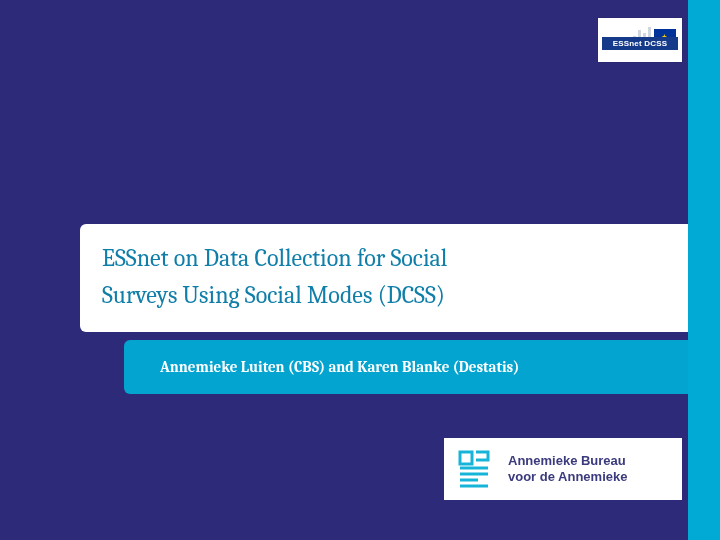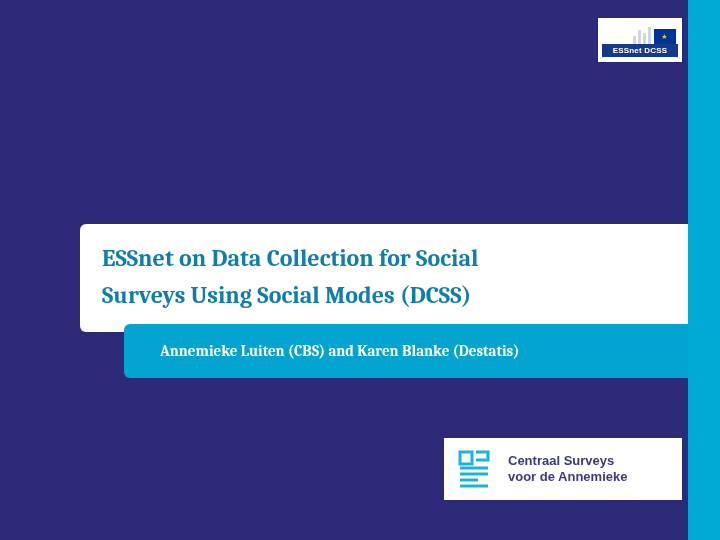--- a/index.html
+++ b/index.html
@@ -52,48 +52,48 @@
   }
   .essnet-badge .eu-flag::after{
     content:""; position:absolute; inset:2px;
     background: radial-gradient(circle at 50% 50%, transparent 4px, transparent 4px);
   }
   .essnet-badge .eu-flag .ring{
     position:absolute; inset:0; display:flex; align-items:center; justify-content:center;
     color:#ffcc00; font-size:7px; letter-spacing:1px;
   }
   .essnet-badge .label-strip{
-    position:absolute; left:4px; right:4px; bottom:5px; height:13px;
+    position:absolute; left:4px; right:4px; bottom:12px; height:13px;
     background:#163a8a; color:#fff; font: bold 8px/13px Arial, sans-serif;
     text-align:center; letter-spacing:0.2px;
   }
 
   
   .title-box {
     position: absolute;
     left: 80px;
     top: 224px;
     width: 608px;   
     height: 108px;
     background: #ffffff;
     border-radius: 6px 0 0 6px;
     padding: 16px 22px;
   }
   .title-box h1 {
     color: #0f7ea8;
-    font-weight: 700;
+    font-weight: 400;
     font-size: 24px;
     line-height: 1.55;
   }
 
   
   .authors-box {
     position: absolute;
     left: 124px;
-    top: 324px;   
+    top: 340px;   
     width: 564px; 
     height: 54px;
     background: #03a4cf;
     border-radius: 6px 0 0 6px;
     display: flex;
     align-items: center;
     padding-left: 36px;
     color: #ffffff;
     font-weight: 700;
     font-size: 15px;
@@ -165,18 +165,18 @@
           <path d="M6 4 h12 v12 h-12 z"></path>
           <path d="M22 4 h12 v8 h-12"></path>
           <path d="M6 20 h28"></path>
           <path d="M6 26 h28"></path>
           <path d="M6 32 h18"></path>
           <path d="M6 38 h28"></path>
         </g>
       </svg>
     </div>
     <div class="txt">
-      <div>Centraal Surveys</div>
+      <div>Annemieke Bureau</div>
       <div>voor de Annemieke</div>
     </div>
   </div>
 
 </div>
 
 </body></html>

